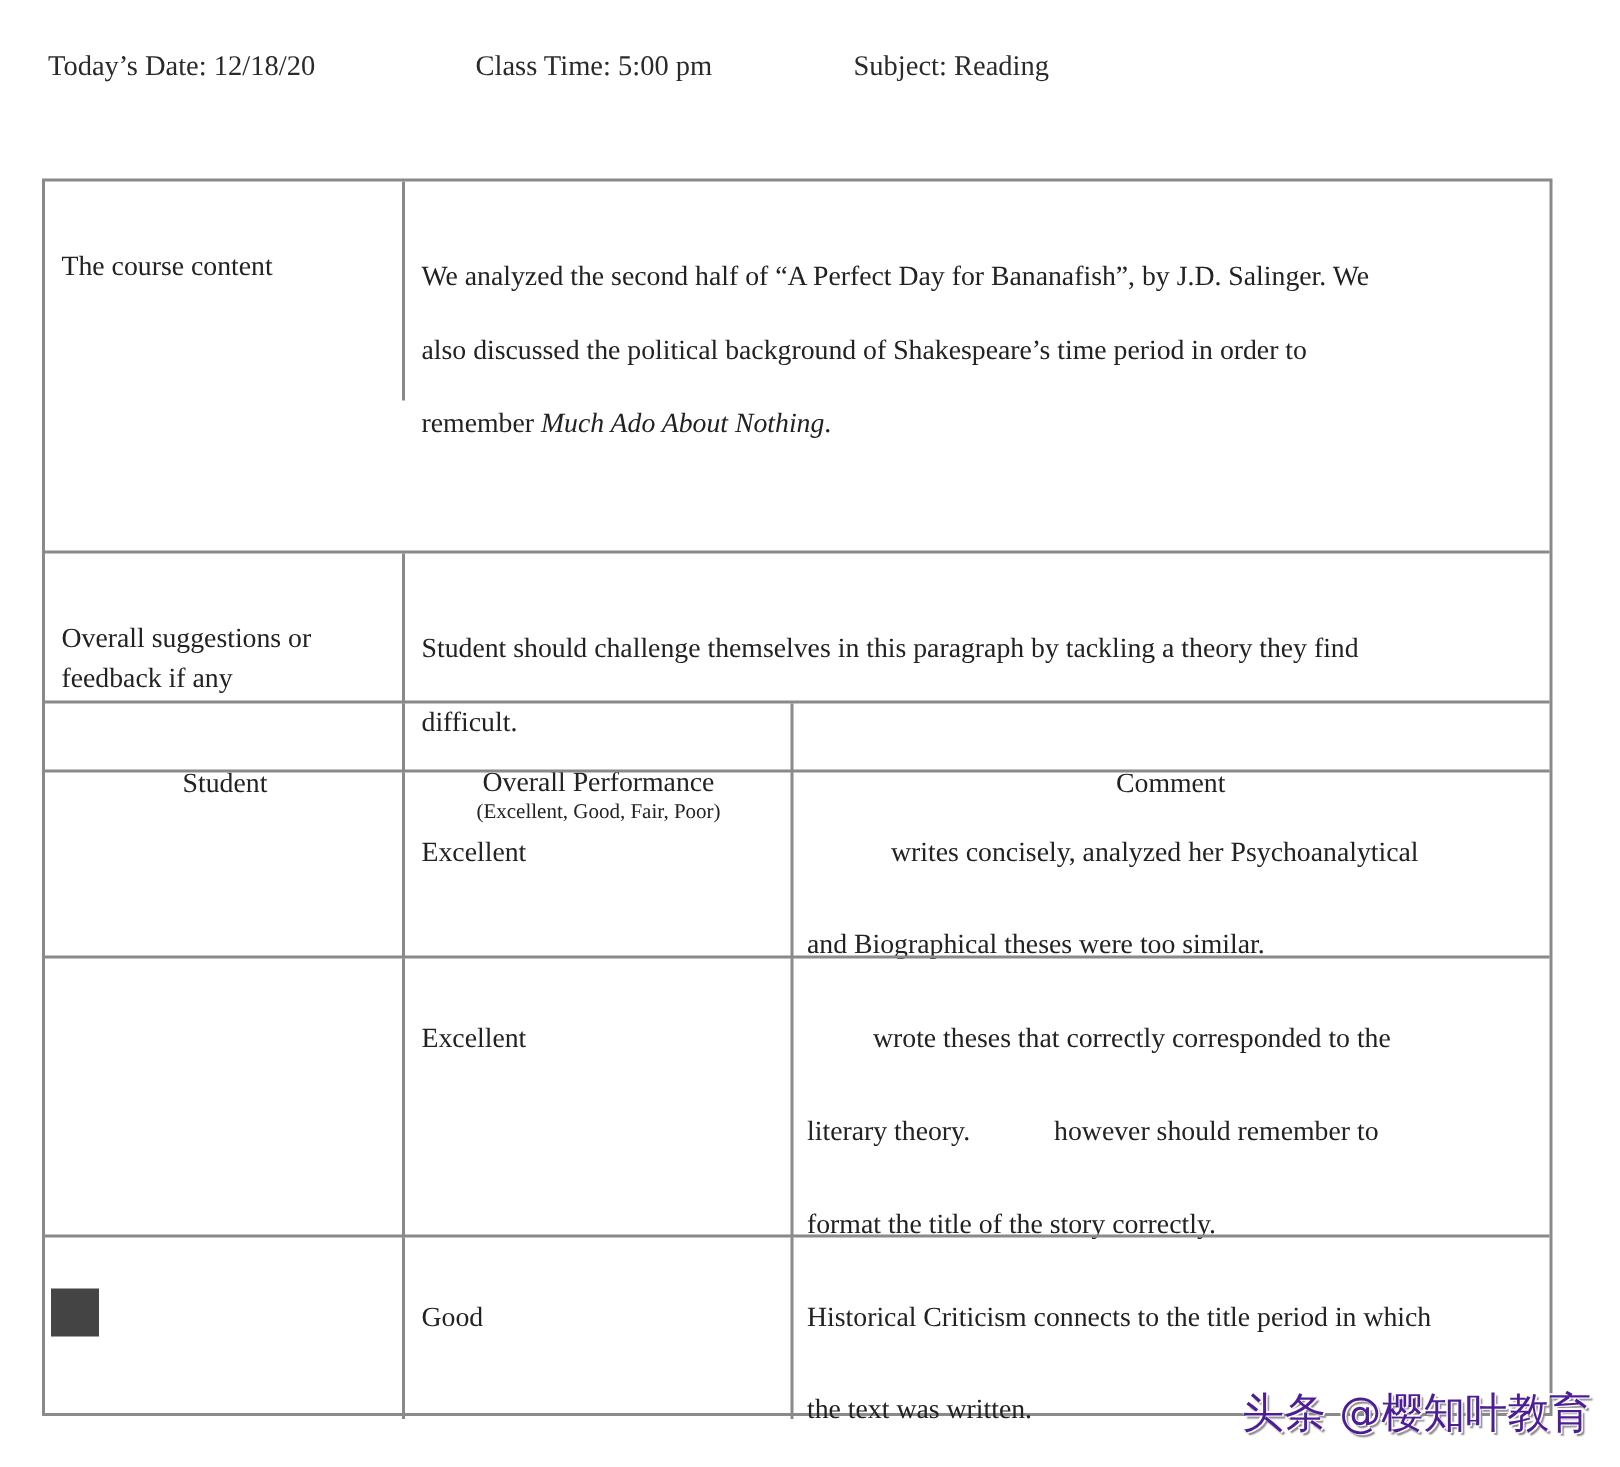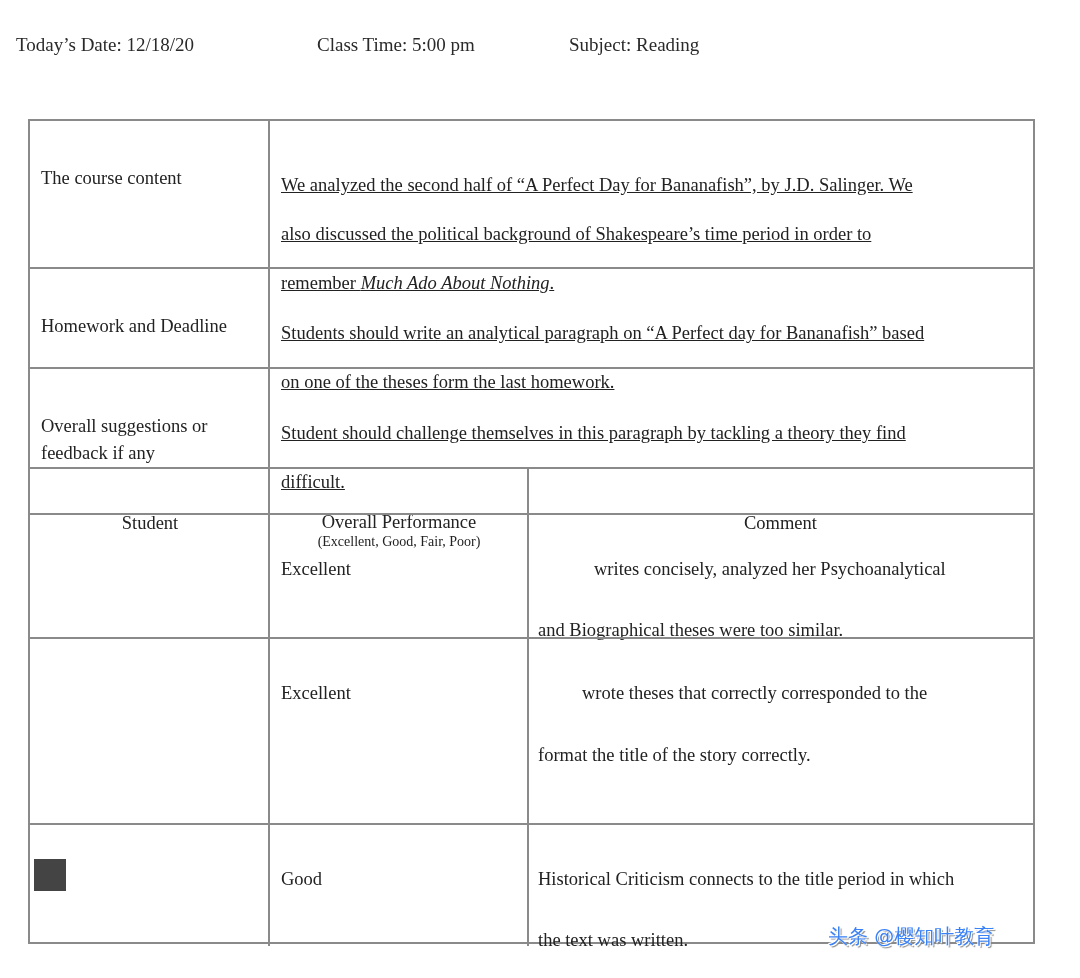--- a/index.html
+++ b/index.html
@@ -6,45 +6,45 @@
     body {
       width: 1080px; height: 978px; position: relative; overflow: hidden;
       font-family: "Liberation Serif", "DejaVu Serif", serif;
       color: #222222;
     }
     .header {
       position: absolute; top: 34px; left: 16px; height: 28px;
       font-size: 19px; color: #2a2a2a;
     }
     .header span { position: absolute; white-space: nowrap; top: 0; }
-    .hdr-date { left: 0; }
+    .hdr-date { left: 16px; }
     .hdr-time { left: 301px; }
     .hdr-subject { left: 553px; }
 
     .tbl {
       position: absolute; left: 28px; top: 119px;
       width: 1007px; height: 825px;
       border: 2px solid #8a8a8a; box-sizing: border-box;
     }
     .row { position: absolute; left: 0; right: 0; border-top: 2px solid #8a8a8a; }
     .row.first { border-top: none; }
     .cell { position: absolute; top: 0; bottom: 0; box-sizing: border-box; font-size: 18.5px; margin-top: 40px; }
     .vline { position: absolute; top: 0; bottom: 0; width: 0; border-left: 2px solid #8a8a8a; }
     .label-cell { left: 0; width: 240px; padding: 4px 0 0 11px; line-height: 27px; }
     .content-cell { left: 240px; right: 0; padding: 0 10px 0 11px; line-height: 49px; }
-    .content-cell p { margin: 0; text-decoration: underline; }
+    .content-cell p { margin: 0; }
     .center { text-align: center; }
     .sub { font-size: 14px; line-height: 14px; display: block; }
     .perf-cell { left: 240px; width: 258px; padding: 0 0 0 11px; line-height: 28px; }
     .comment-cell { left: 498px; right: 0; padding: 0 10px 0 10px; line-height: 61px; }
     .student-cell { left: 0; width: 240px; }
     .blackbox { position: absolute; left: 4px; top: -6px; width: 32px; height: 32px; background: #444444; }
     .watermark {
       position: absolute; left: 828px; top: 923px;
-      font-family: "DejaVu Sans", sans-serif; font-size: 20px; color: #3b82f6;
+      font-family: "DejaVu Sans", sans-serif; font-size: 28px; color: #4c1d95;
       text-shadow: 1px 1px 0 #ffffff, -1px -1px 0 #ffffff, 2px 2px 1px #888888;
       letter-spacing: 0px; white-space: nowrap;
     }
   </style>
 </head>
 <body>
 
 <div class="header">
   <span class="hdr-date">Today’s Date: 12/18/20</span>
   <span class="hdr-time">Class Time: 5:00 pm</span>
@@ -56,28 +56,20 @@
   <div class="row first" style="top:0; height:146px;">
     <div class="cell label-cell">The course content</div>
     <div class="vline" style="left:238px;"></div>
     <div class="cell content-cell">
       <p>We analyzed the second half of “A Perfect Day for Bananafish”, by J.D. Salinger.  We</p>
       <p>also discussed the political background of Shakespeare’s time period in order to</p>
       <p><span>remember </span><i>Much Ado About Nothing</i><span>.</span></p>
     </div>
   </div>
 
-  <div class="row" style="top:146px; height:100px;">
-    <div class="cell label-cell">Homework and Deadline</div>
-    <div class="vline" style="left:238px;"></div>
-    <div class="cell content-cell">
-      <p>Students should write an analytical paragraph on “A Perfect day for Bananafish” based</p>
-      <p>on one of the theses form the last homework.</p>
-    </div>
-  </div>
 
   <div class="row" style="top:346px; height:46px;">
     <div class="cell student-cell center" style="line-height:28px;">Student</div>
     <div class="vline" style="left:238px;"></div>
     <div class="cell center" style="left:240px; width:258px; line-height:26px;">
       <span>Overall Performance</span>
       <span class="sub">(Excellent, Good, Fair, Poor)</span>
     </div>
     <div class="vline" style="left:497px;"></div>
     <div class="cell center" style="left:498px; right:0; line-height:28px;">Comment</div>
@@ -103,20 +95,23 @@
     </div>
   </div>
 
   <div class="row" style="top:516px; height:186px;">
     <div class="cell student-cell"></div>
     <div class="vline" style="left:238px;"></div>
     <div class="cell perf-cell">Excellent</div>
     <div class="vline" style="left:497px;"></div>
     <div class="cell comment-cell" style="line-height:28px;">
       <div style="padding-left:44px;">wrote theses that correctly corresponded to the</div>
+      <div style="margin-top:34px;">
+        <span>literary theory.</span><span style="display:inline-block; width:56px;"></span><span>however should remember to</span>
+      </div>
       <div style="margin-top:34px;">format the title of the story correctly.</div>
     </div>
   </div>
 
   <div class="row" style="top:702px; height:121px;">
     <div class="cell student-cell">
       <div class="blackbox"></div>
     </div>
     <div class="vline" style="left:238px;"></div>
     <div class="cell perf-cell">Good</div>

